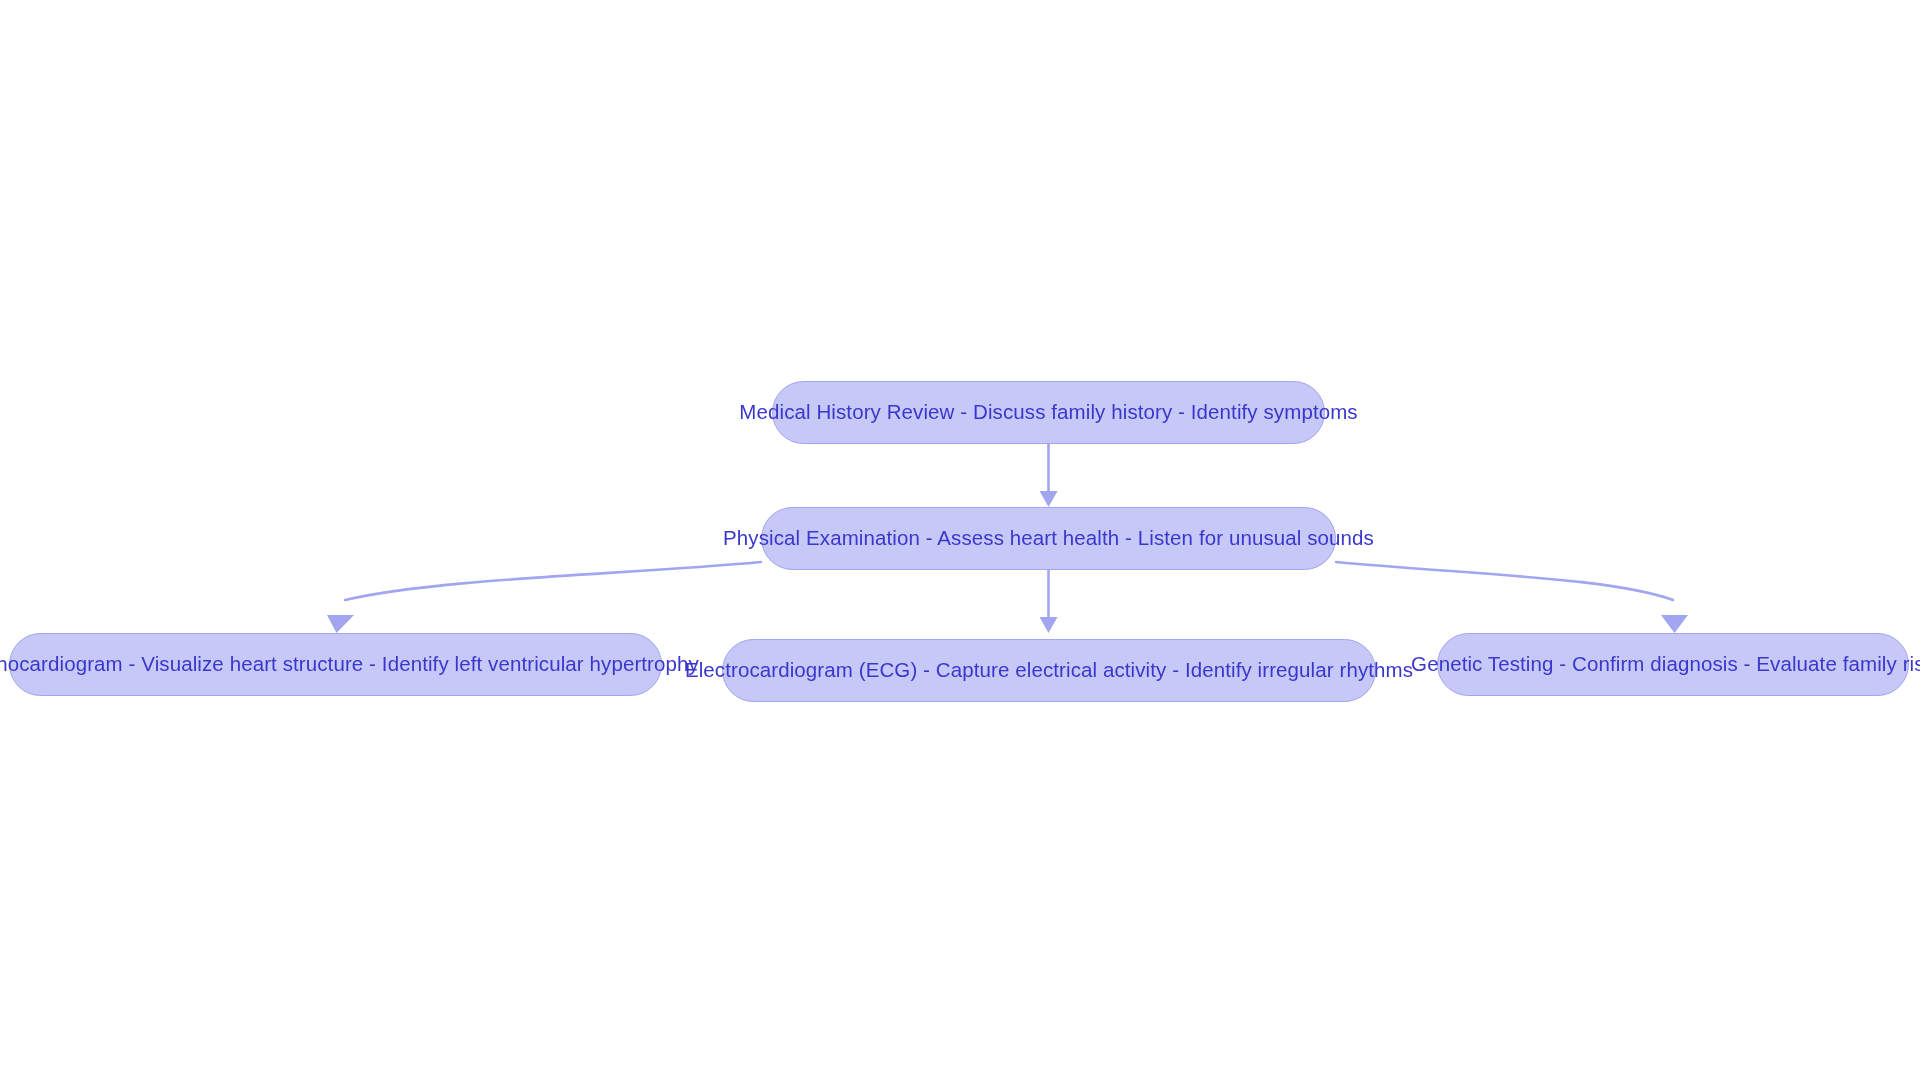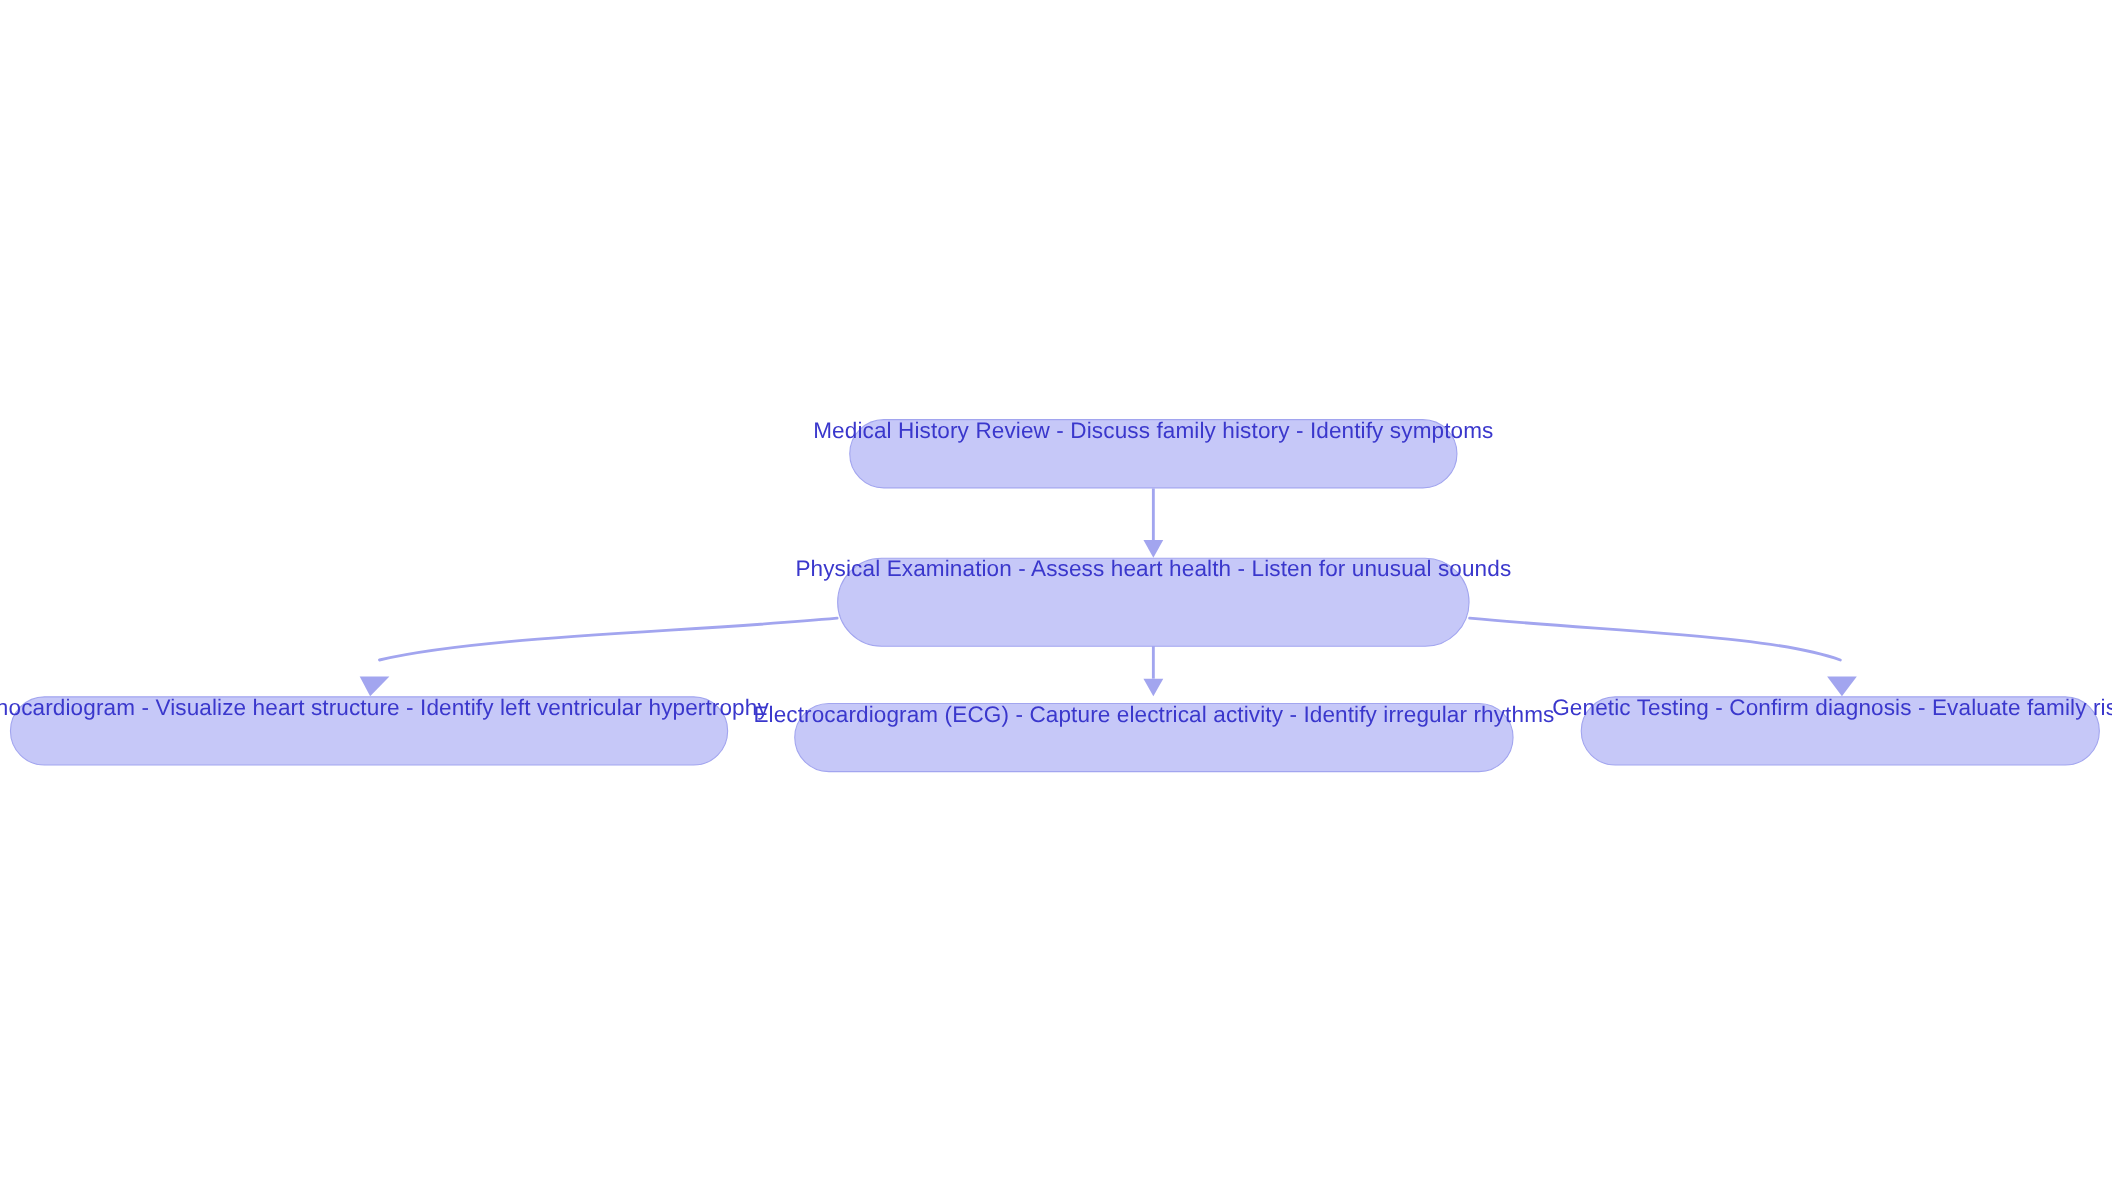--- a/index.html
+++ b/index.html
@@ -39,20 +39,21 @@
     top: 0;
     width: 1920px;
     height: 1083px;
     z-index: 2;
   }
 
   .node {
     position: absolute;
     box-sizing: border-box;
     display: flex;
+    align-items: center;
     justify-content: center;
     background: #c6c8f8;
     border: 1.4px solid #a2a5ef;
     border-radius: 999px;
     padding: 0 26px;
     white-space: nowrap;
   }
 
   .node-label {
     color: #3a37cc;
@@ -66,21 +67,21 @@
   #node-medical-history {
     left: 772px;
     top: 381px;
     width: 553px;
     height: 63px;
   }
   #node-physical-exam {
     left: 761px;
     top: 507px;
     width: 575px;
-    height: 81px;
+    height: 63px;
   }
   #node-echocardiogram {
     left: 9px;
     top: 633px;
     width: 653px;
     height: 63px;
   }
   #node-ecg {
     left: 722px;
     top: 639px;

